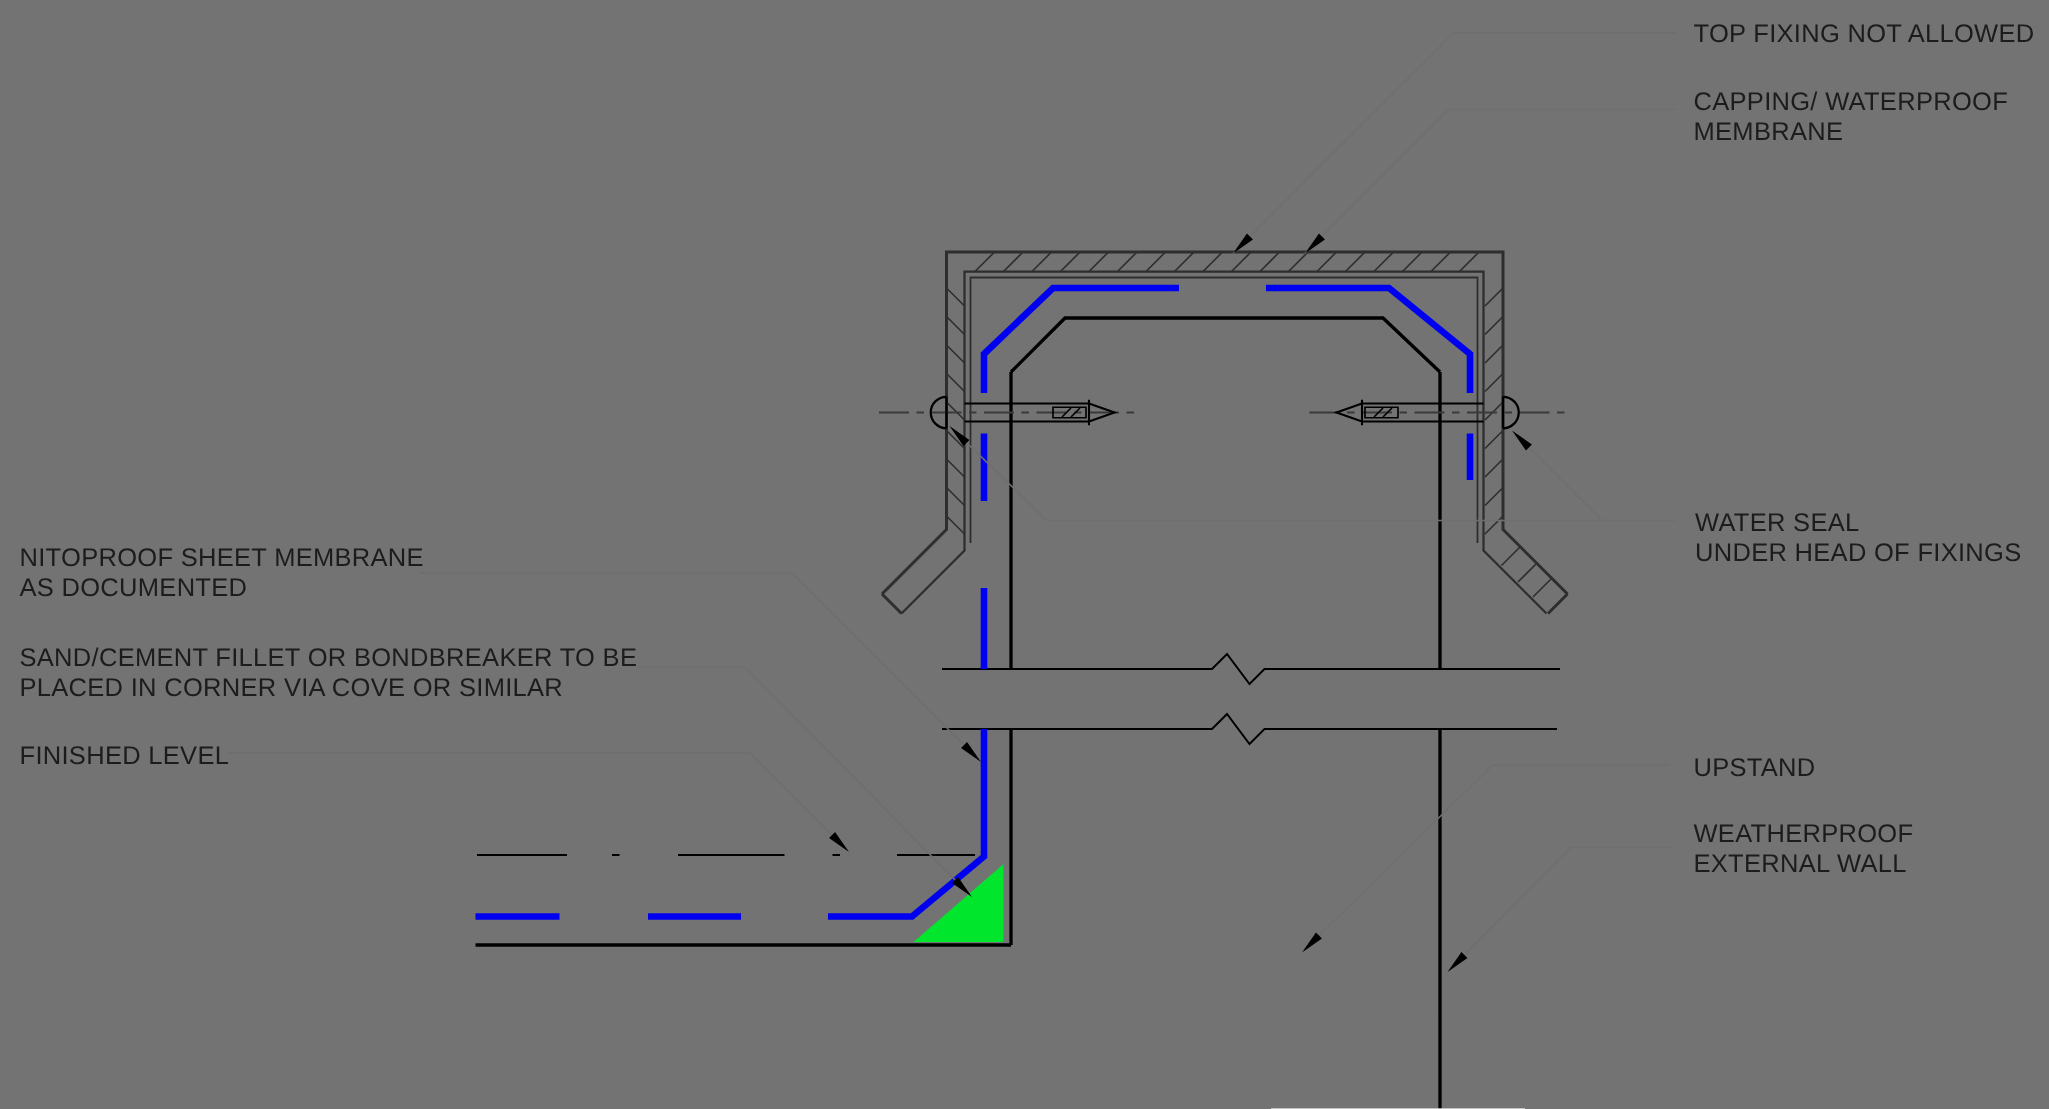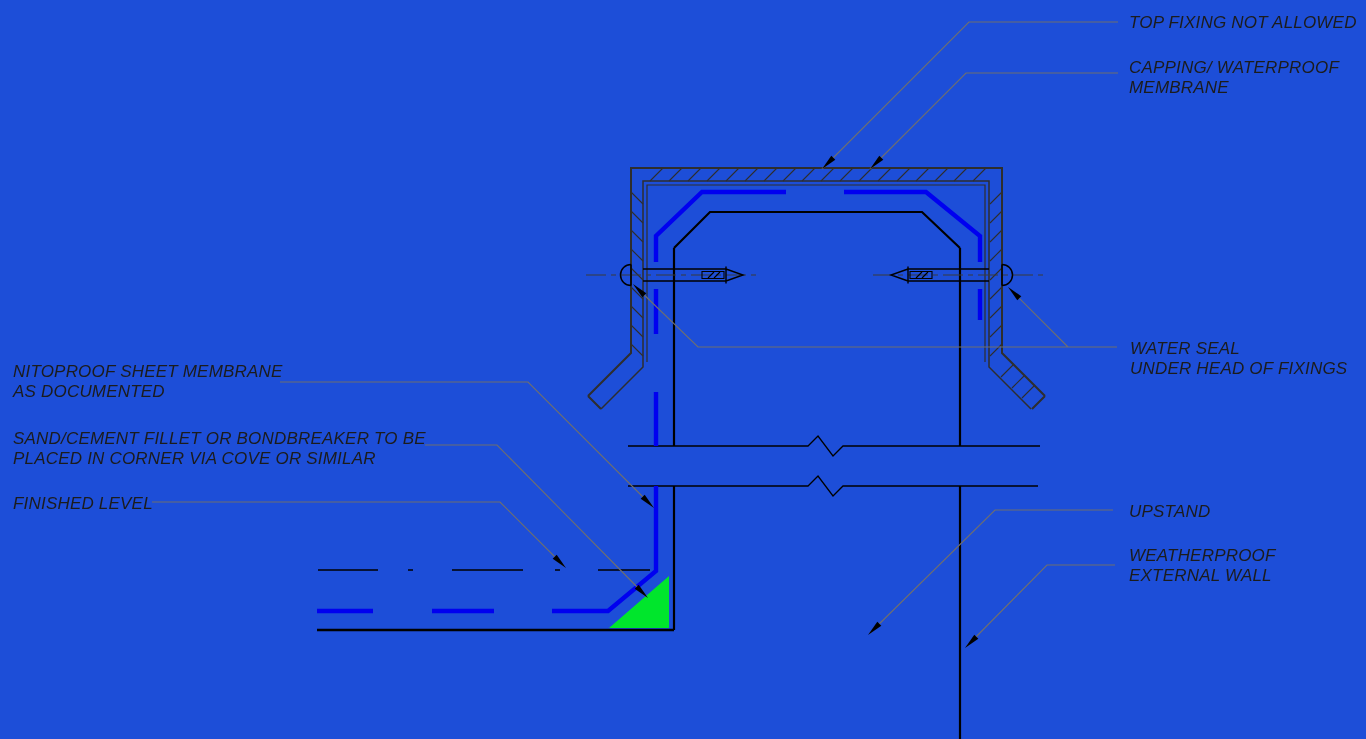--- a/index.html
+++ b/index.html
@@ -1,16 +1,16 @@
 <!DOCTYPE html>
 <html><head>
 <meta charset="utf-8">
 <style>
   html,body{margin:0;padding:0;background:#ffffff;}
-  .canvas{position:relative;width:1366px;height:739px;background:#1d4ed8;overflow:hidden;font-style:italic;}
+  .canvas{position:relative;width:1366px;height:739px;background:#737373;overflow:hidden;}
   svg{display:block;}
   text{font-family:"Liberation Sans", sans-serif;font-size:17px;fill:#1c1c1c;letter-spacing:.2px;}
 </style>
 </head>
 <body>
 
 <div class="canvas">
 <svg width="1366" height="739" viewBox="0 0 1366 739">
 
   <g stroke-width="2.4" fill="none" stroke="#000000">

